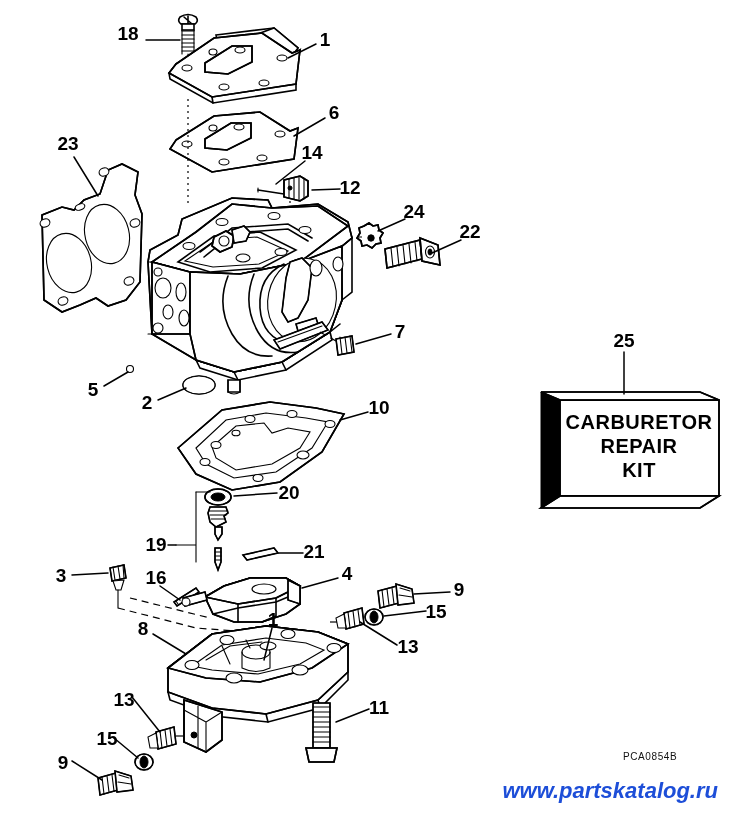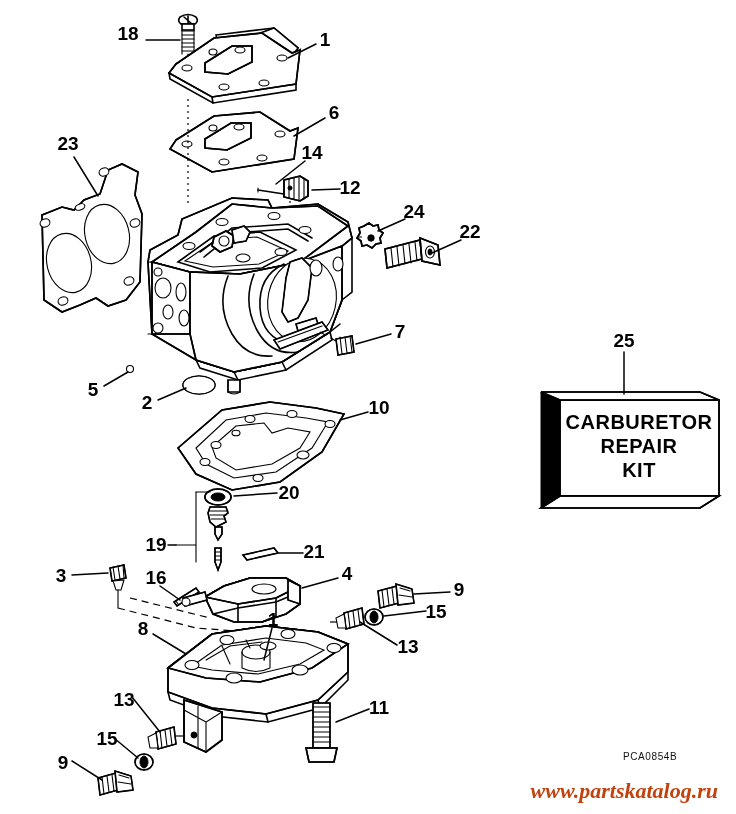--- a/index.html
+++ b/index.html
@@ -26,24 +26,24 @@
   }
   .code-text{
     font-family:"Liberation Sans", sans-serif;
     font-size:10px;
     fill:#111111;
     letter-spacing:0.6px;
   }
   .wm{
     position:absolute;
     right:18px;bottom:10px;
-    font-family:Liberation Serif, serif;
+    font-family:Liberation Sans, sans-serif;
     font-style:italic;font-weight:bold;
     font-size:22px;
-    color:#c2410c;
+    color:#1d4ed8;
     white-space:nowrap;
     letter-spacing:0px;
   }
   .ln{stroke:#000;stroke-width:1.6;fill:none;stroke-linecap:round;}
   .ln-thin{stroke:#000;stroke-width:1.1;fill:none;stroke-linecap:round;}
   .ln-lead{stroke:#000;stroke-width:1.5;fill:none;stroke-linecap:round;}
   .ln-dash{stroke:#000;stroke-width:1.2;fill:none;stroke-dasharray:7 5;stroke-linecap:butt;}
   .ln-dot{stroke:#000;stroke-width:1.2;fill:none;stroke-dasharray:2 4;stroke-linecap:butt;}
   .fillw{fill:#ffffff;stroke:#000;stroke-width:1.6;}
   .fillw-thin{fill:#ffffff;stroke:#000;stroke-width:1.1;}

